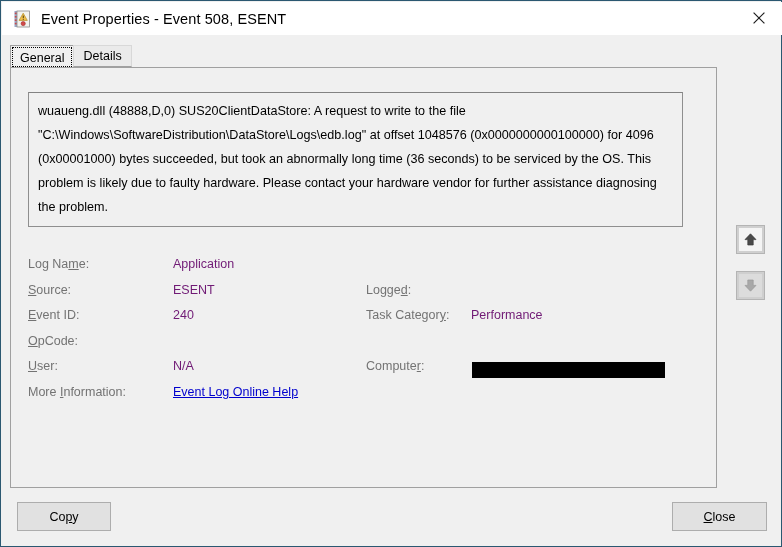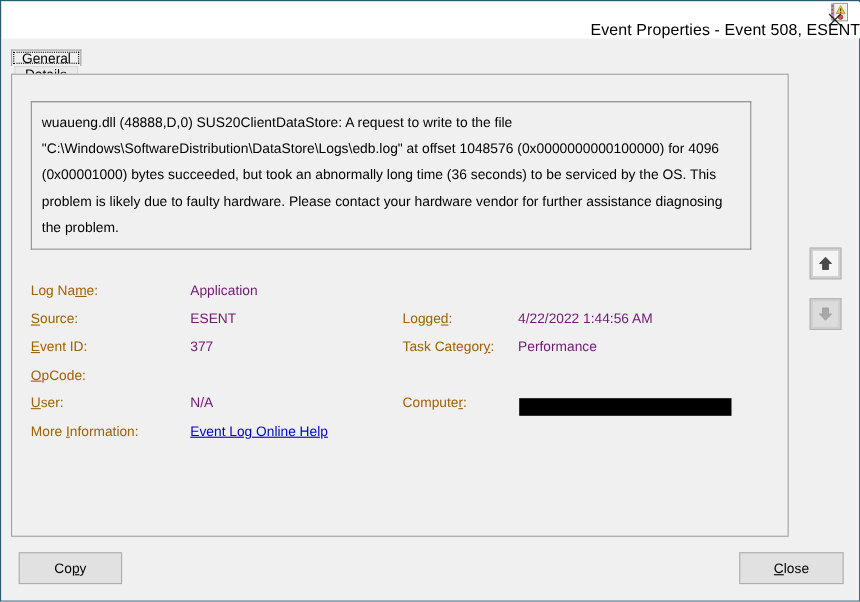--- a/index.html
+++ b/index.html
@@ -29,22 +29,21 @@
   }
 
   
   #titlebar {
     position: absolute;
     left: 1px; top: 1px;
     width: 780px;
     height: 33px;
     background: #ffffff;
     display: flex;
-    align-items: flex-end;
-    flex-direction: column;
+    align-items: center;
   }
   #title-icon {
     width: 18px;
     height: 18px;
     margin-left: 11px;
     margin-right: 10px;
     position: relative;
     flex: none;
   }
   #title-text {
@@ -63,22 +62,21 @@
     justify-content: center;
   }
   #close-x svg { display: block; }
 
   
   #tabstrip {
     position: absolute;
     left: 9px; top: 44px;
     height: 23px;
     display: flex;
-    align-items: center;
-    flex-direction: column;
+    align-items: flex-start;
   }
   .tab {
     height: 22px;
     padding: 0 9px;
     display: flex;
     align-items: center;
     justify-content: center;
     font-size: 12.5px;
     box-sizing: border-box;
     background: #efefef;
@@ -139,21 +137,21 @@
     top: 189px;
     width: 672px;
   }
   .drow {
     position: relative;
     height: 25.6px;
   }
   .lbl {
     position: absolute;
     font-size: 12.5px;
-    color: #a16207;
+    color: #737373;
     white-space: nowrap;
   }
   .val {
     position: absolute;
     font-size: 12.5px;
     color: #701a75;
     white-space: nowrap;
   }
   .col-a .lbl { left: 0px; }
   .col-a .val { left: 145px; }
@@ -263,26 +261,25 @@
 
       <div class="drow col-a">
         <span class="lbl"><span>Log Na</span><span class="mn">m</span><span>e:</span></span>
         <span class="val">Application</span>
       </div>
 
       <div class="drow">
         <span class="lbl" style="left:0px"><span></span><span class="mn">S</span><span>ource:</span></span>
         <span class="val" style="left:145px">ESENT</span>
         <span class="lbl" style="left:338px"><span>Logge</span><span class="mn">d</span><span>:</span></span>
-        <span class="val" style="left:443px">4/22/2022 1:44:56 AM</span>
       </div>
 
       <div class="drow">
         <span class="lbl" style="left:0px"><span></span><span class="mn">E</span><span>vent ID:</span></span>
-        <span class="val" style="left:145px">377</span>
+        <span class="val" style="left:145px">240</span>
         <span class="lbl" style="left:338px"><span>Task Categor</span><span class="mn">y</span><span>:</span></span>
         <span class="val" style="left:443px">Performance</span>
       </div>
 
 
       <div class="drow">
         <span class="lbl" style="left:0px"><span></span><span class="mn">O</span><span>pCode:</span></span>
         <span class="val" style="left:145px"></span>
       </div>
 

